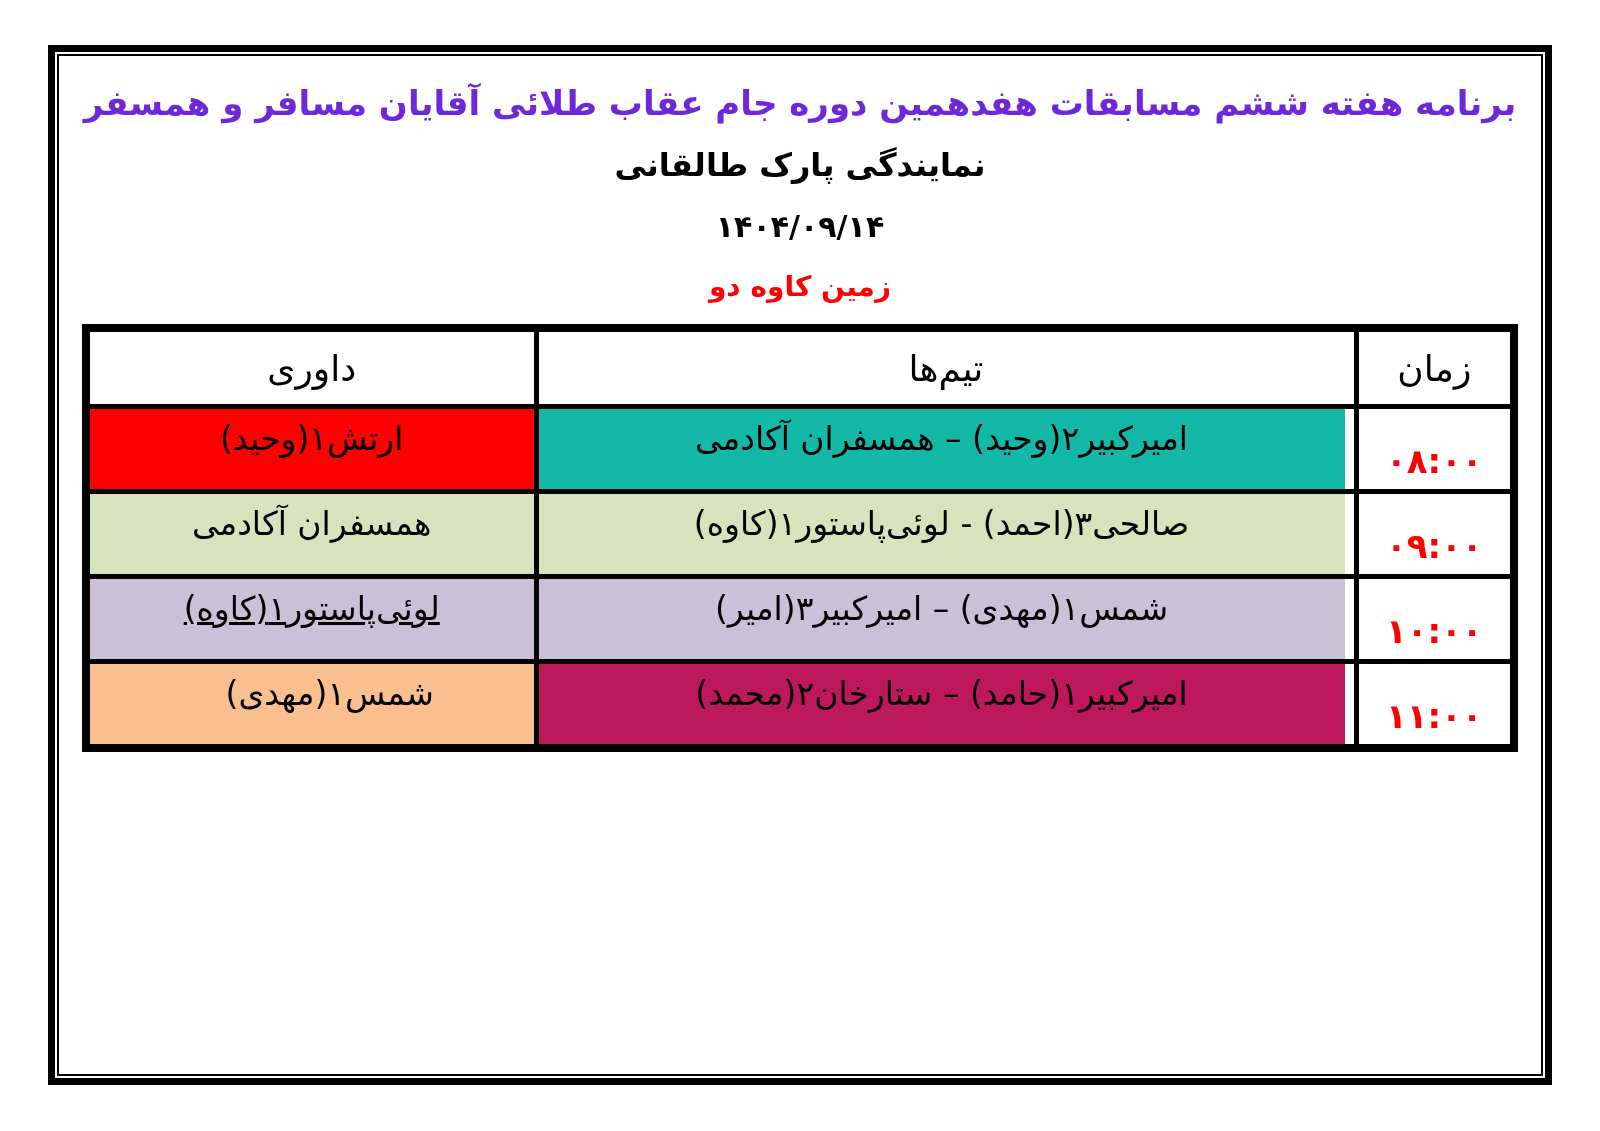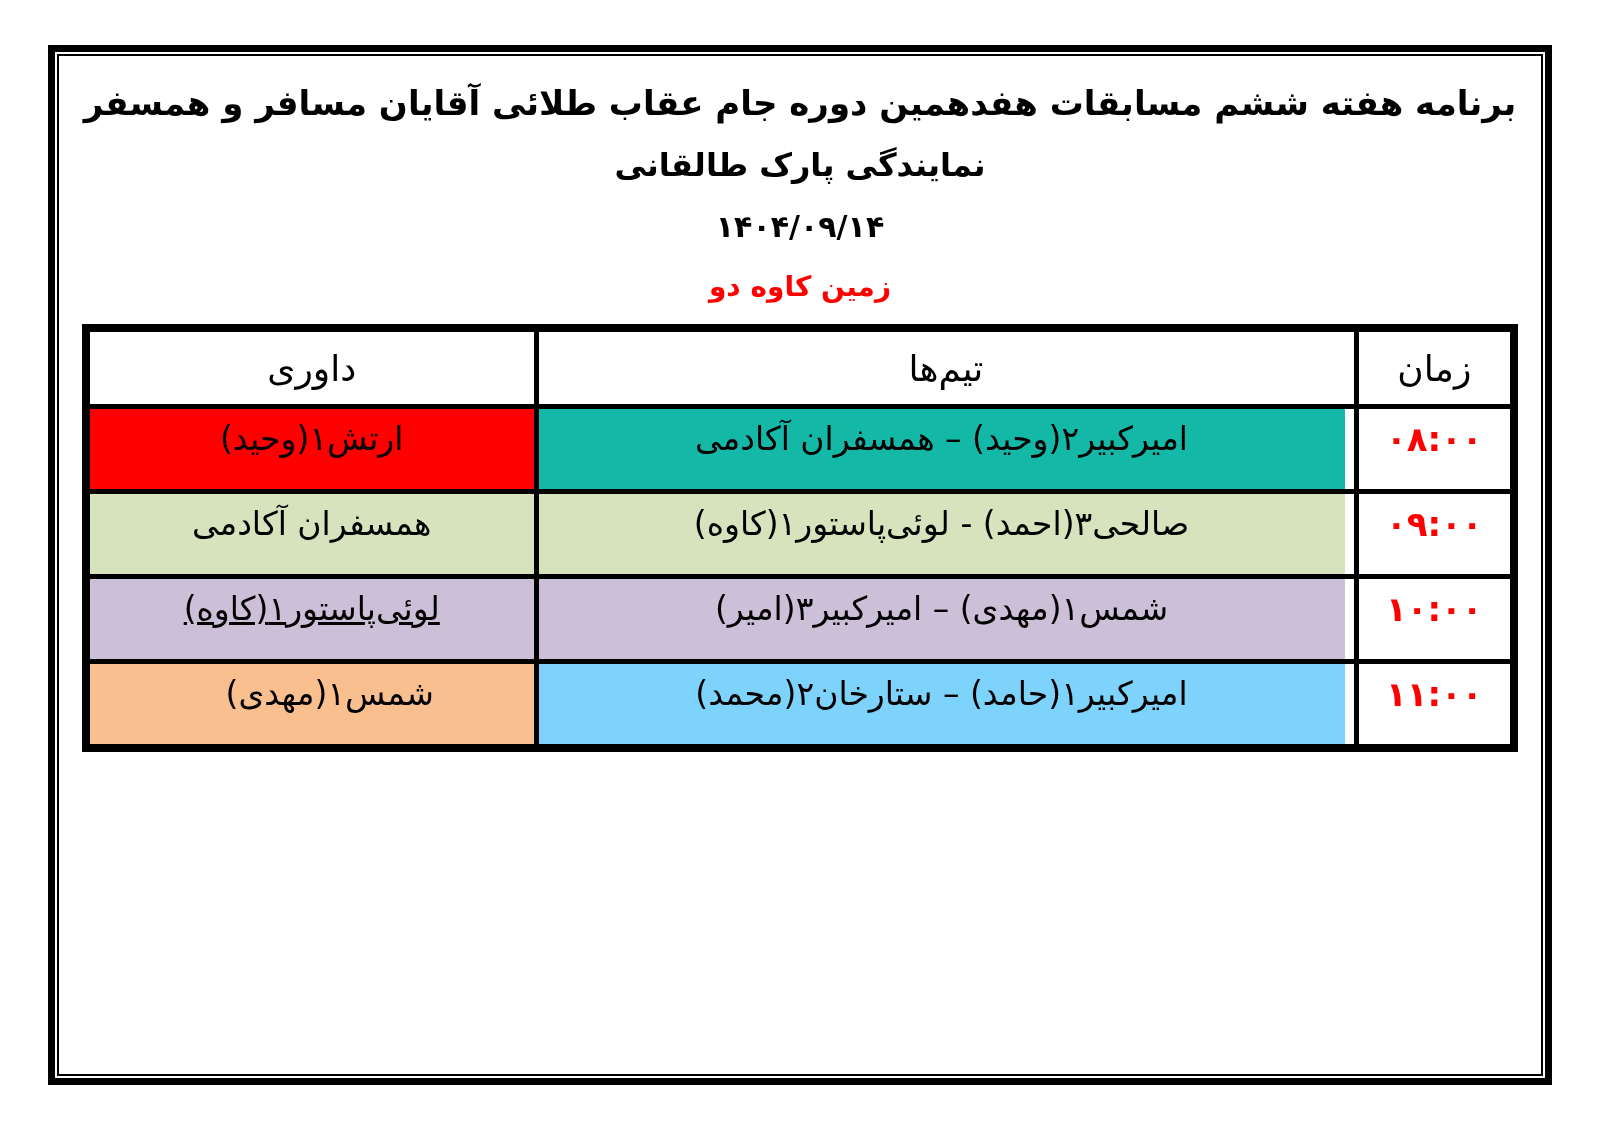--- a/index.html
+++ b/index.html
@@ -23,21 +23,21 @@
     background: #fff;
   }
   .frame-inner {
     width: 100%; height: 100%;
     border: 2px solid #000;
     box-sizing: border-box;
     overflow: hidden;
   }
   .titles { text-align: center; }
   .title-main {
-    font-size: 34px; font-weight: bold; color: #000000;
+    font-size: 34px; font-weight: bold; color: #6d28d9;
     line-height: 62px; margin: 16px 0 0 0; white-space: nowrap;
   }
   .title-venue {
     font-size: 32px; font-weight: bold; color: #000;
     line-height: 62px; margin: 0;
   }
   .title-date {
     font-size: 30px; font-weight: bold; color: #000;
     line-height: 62px; margin: 0;
   }
@@ -67,20 +67,21 @@
     background: #fff;
   }
   table.schedule td { height: 80px; vertical-align: top; background: #fff; }
   .time-text {
     display: block;
     text-align: center;
     padding-top: 10px;
     color: #ff0000;
     font-weight: bold;
     font-size: 34px;
+    margin-top: 22px;
   }
   .fill {
     height: 100%;
     box-sizing: border-box;
     text-align: center;
     padding-top: 10px;
     font-size: 33px;
     color: #000;
   }
   .teams-fill {
@@ -157,21 +158,21 @@
             </td>
             <td>
               <div class="fill ref-fill" style="background-color: rgb(204, 192, 217); text-decoration: underline;">لوئی‌پاستور۱(کاوه)</div>
             </td>
           </tr>
           <tr>
             <td>
               <span class="time-text">۱۱:۰۰</span>
             </td>
             <td>
-              <div class="fill teams-fill" style="background-color: #7dd3fc;">امیرکبیر۱(حامد) – ستارخان۲(محمد)</div>
+              <div class="fill teams-fill" style="background-color: #be185d;">امیرکبیر۱(حامد) – ستارخان۲(محمد)</div>
             </td>
             <td>
               <div class="fill ref-fill" style="background-color: rgb(250, 191, 143); padding-left: 36px;">شمس۱(مهدی)</div>
             </td>
           </tr>
         </tbody>
       </table>
 
 
     </div>

